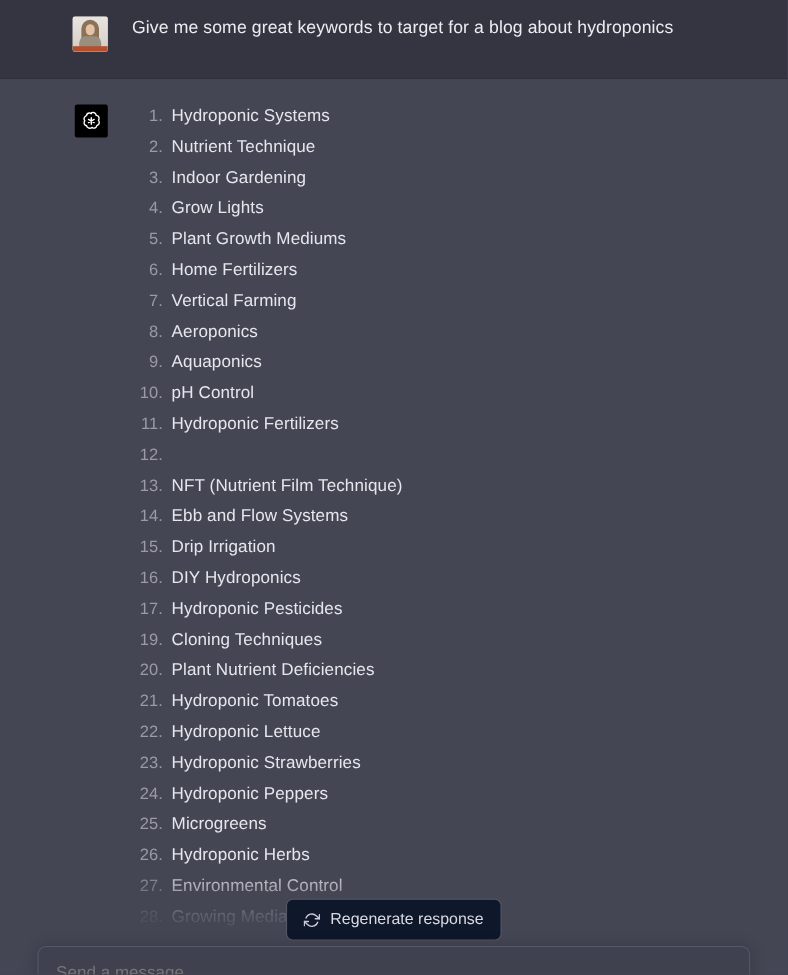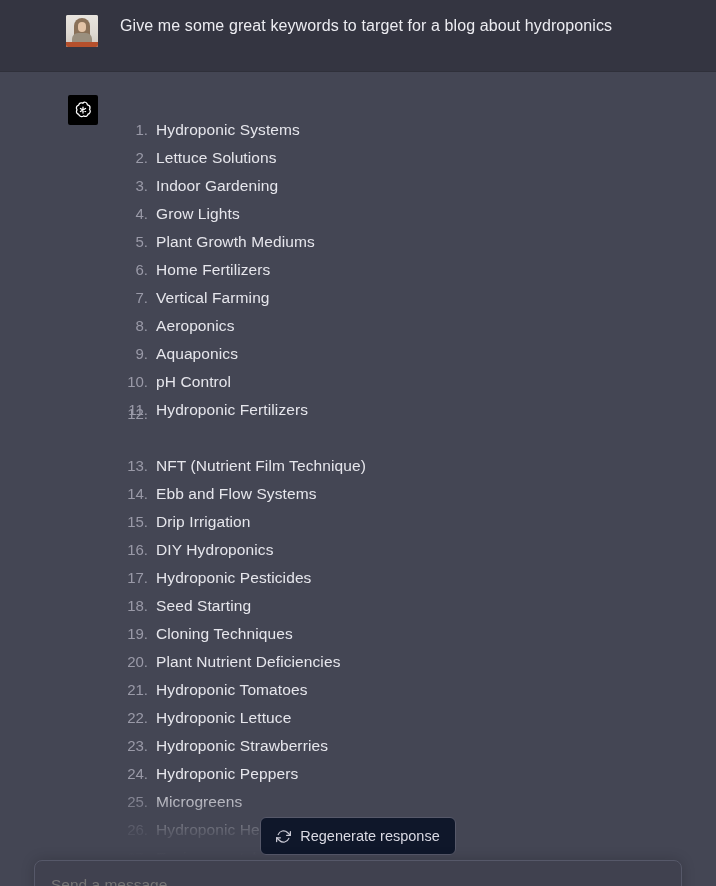--- a/index.html
+++ b/index.html
@@ -134,21 +134,20 @@
     text-align: right;
     color: #9a9aa8;
     flex-shrink: 0;
     padding-right: 8px;
     font-size: 15px;
   }
 
   .li-text {
     color: #e6e6ec;
     letter-spacing: 0.1px;
-    margin-top: 24px;
   }
 
   
   .fade {
     position: absolute;
     left: 0;
     right: 0;
     bottom: 30px;
     height: 72px;
     pointer-events: none;
@@ -253,21 +252,21 @@
     </div>
 
     <div class="answer-col">
       <ol class="keyword-list">
         <li>
             <span class="li-num">1.</span>
             <span class="li-text">Hydroponic Systems</span>
           </li>
         <li>
             <span class="li-num">2.</span>
-            <span class="li-text">Lettuce Solutions</span>
+            <span class="li-text">Nutrient Technique</span>
           </li>
         <li>
             <span class="li-num">3.</span>
             <span class="li-text">Indoor Gardening</span>
           </li>
         <li>
             <span class="li-num">4.</span>
             <span class="li-text">Grow Lights</span>
           </li>
         <li>
@@ -313,24 +312,20 @@
             <span class="li-num">15.</span>
             <span class="li-text">Drip Irrigation</span>
           </li>
         <li>
             <span class="li-num">16.</span>
             <span class="li-text">DIY Hydroponics</span>
           </li>
         <li>
             <span class="li-num">17.</span>
             <span class="li-text">Hydroponic Pesticides</span>
-          </li>
-        <li>
-            <span class="li-num">18.</span>
-            <span class="li-text">Seed Starting</span>
           </li>
         <li>
             <span class="li-num">19.</span>
             <span class="li-text">Cloning Techniques</span>
           </li>
         <li>
             <span class="li-num">20.</span>
             <span class="li-text">Plant Nutrient Deficiencies</span>
           </li>
         <li>

